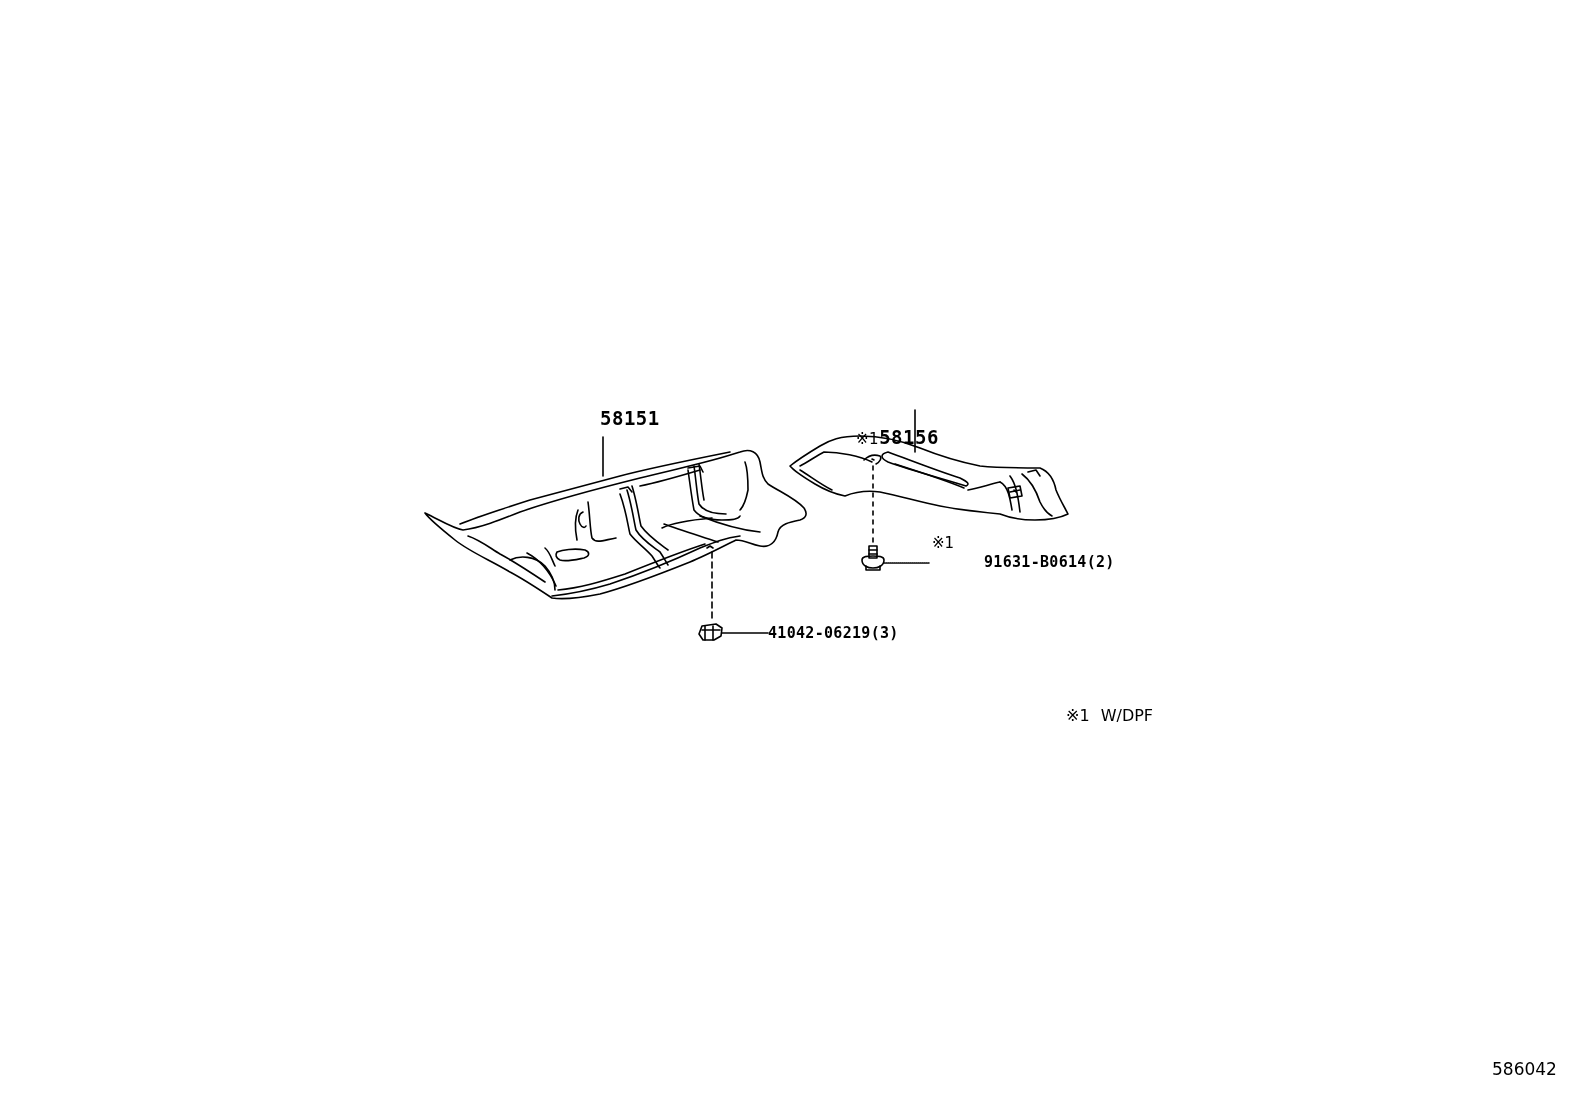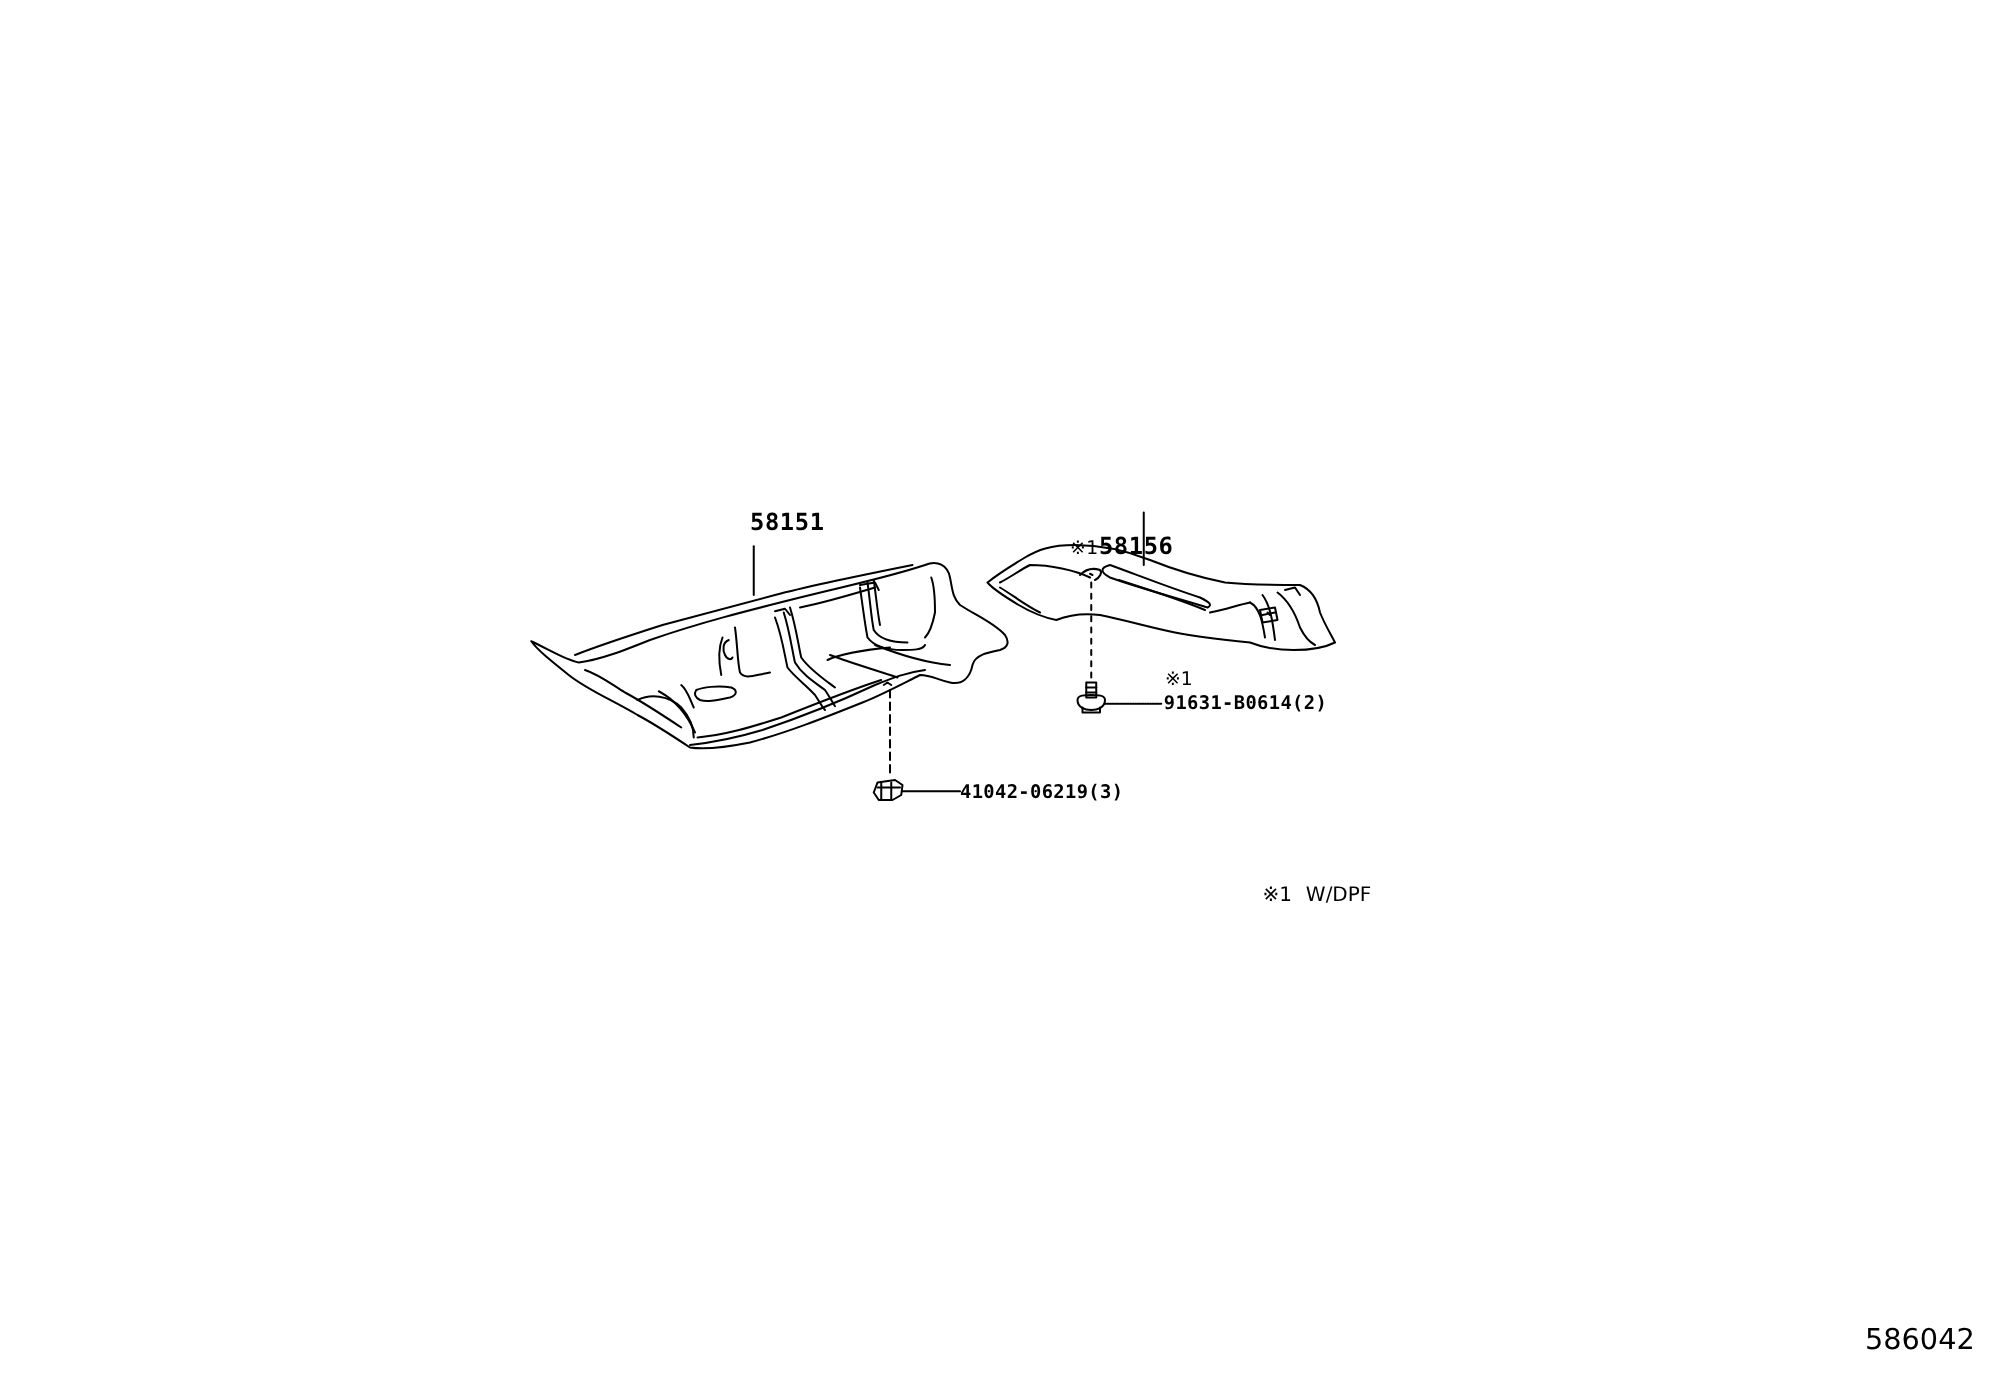--- a/index.html
+++ b/index.html
@@ -41,21 +41,21 @@
       line-height: 1;
     }
     .mark-small {
       font-family: "DejaVu Sans", sans-serif;
       font-weight: normal;
       font-size: 15px;
     }
     .diagram-id {
       position: absolute;
       font-family: "DejaVu Sans", sans-serif;
-      font-size: 23px;
+      font-size: 17px;
       color: #000;
       line-height: 1;
     }
   </style>
 </head>
 <body>
 
 <svg id="diagram" viewBox="0 0 1592 1099" xmlns="http://www.w3.org/2000/svg">
   <g fill="none" stroke="#000" stroke-width="1.6" stroke-linejoin="round" stroke-linecap="round">
 
@@ -152,22 +152,22 @@
 <div class="label part-big" style="left:856px; top:382px;margin-top:46px;">
   <span class="mark-small">※1</span><span>58156</span>
 </div>
 
 <div class="label part-small" style="left:768px; top:626px;">
   <span>41042-06219</span><span>(3)</span>
 </div>
 
 <div class="label mark-small" style="left:932px; top:536px;">※1</div>
 
-<div class="label part-small" style="left:931px; top:555px;text-align:center;">
+<div class="label part-small" style="left:984px; top:555px;text-align:center;">
   <span>91631-B0614</span><span>(2)</span>
 </div>
 
-<div class="note" style="left:1010px; top:708px;text-align:right;">
+<div class="note" style="left:1066px; top:708px;text-align:right;">
   <span>※1</span>
   <span style="margin-left:6px;">W/DPF</span>
 </div>
 
 <div class="diagram-id" style="left:1492px; top:1061px;">586042</div>
 
 </body></html>

